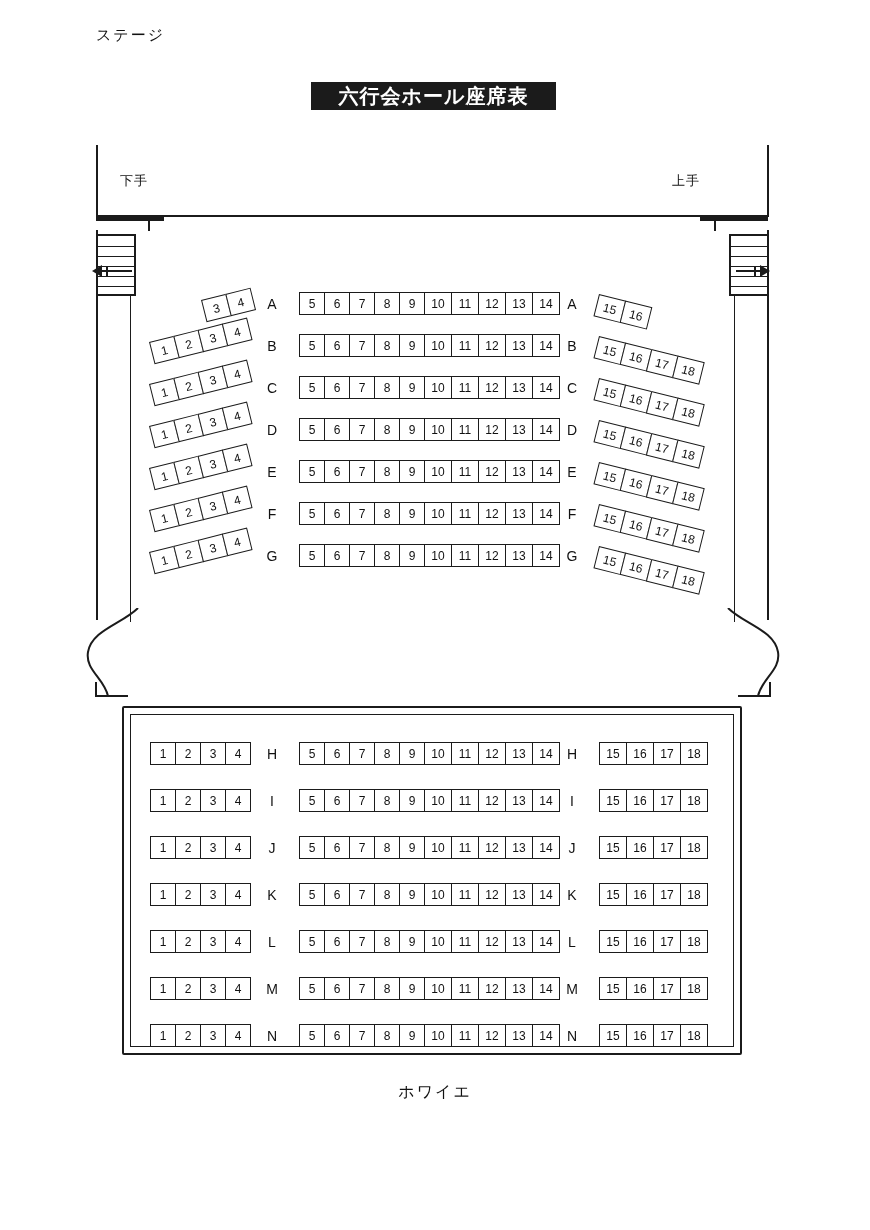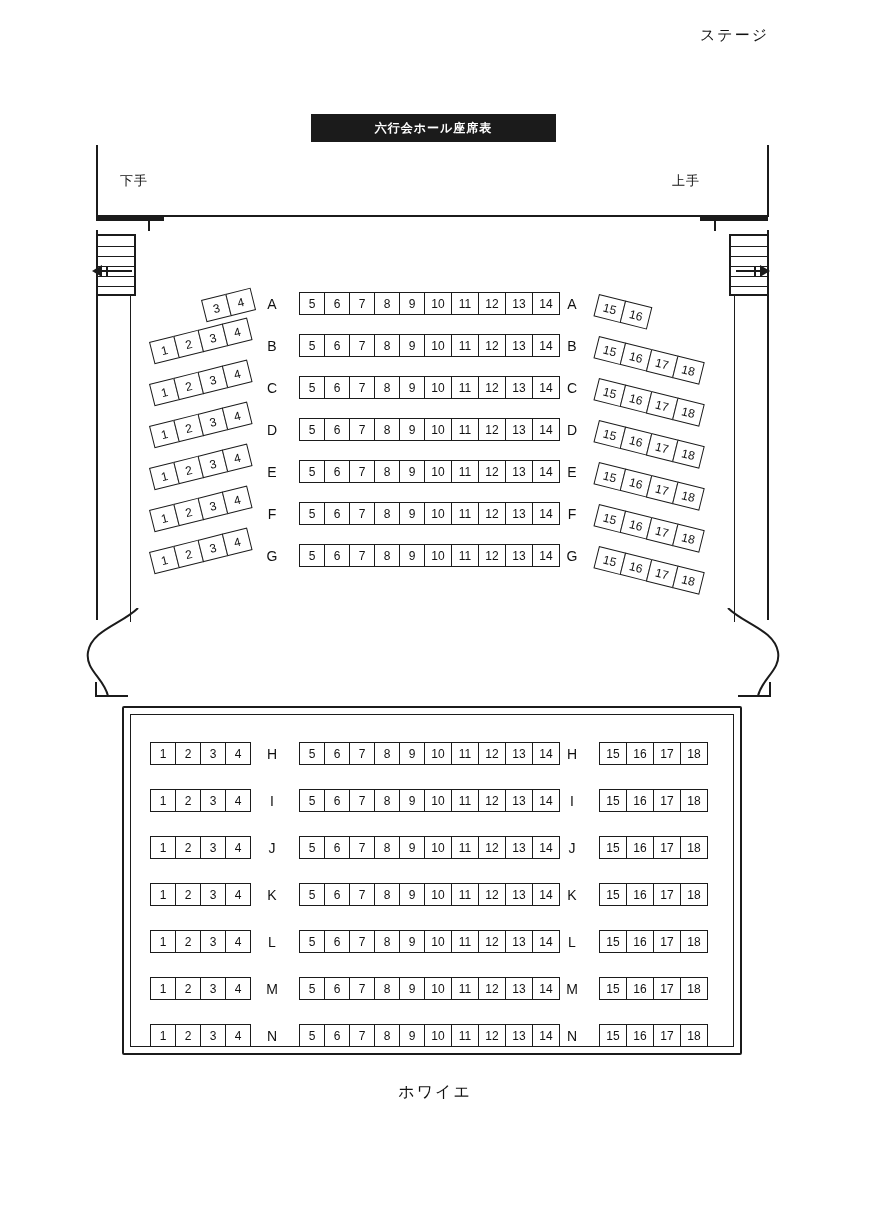--- a/index.html
+++ b/index.html
@@ -24,43 +24,42 @@
     position: absolute;
     left: 311px;
     top: 82px;
     width: 245px;
     height: 28px;
     background: #1b1b1b;
     color: #ffffff;
     display: flex;
     align-items: center;
     justify-content: center;
-    font-size: 12px;
+    font-size: 20px;
     letter-spacing: 1px;
     font-weight: bold;
-    margin-top: 32px;
   }
 
   
   .stage-box {
     position: absolute;
     left: 96px;
     top: 145px;
     width: 673px;
     height: 72px;
     border-left: 2px solid #1b1b1b;
     border-right: 2px solid #1b1b1b;
     border-bottom: 2px solid #1b1b1b;
     box-sizing: border-box;
   }
   .stage-label {
     position: absolute;
     left: 0; right: 0;
     top: 26px;
-    text-align: right;
+    text-align: left;
     font-size: 15px;
     letter-spacing: 2px;
   }
   .shimote {
     position: absolute;
     left: 120px;
     top: 172px;
     font-size: 13px;
     letter-spacing: 1px;
   }

